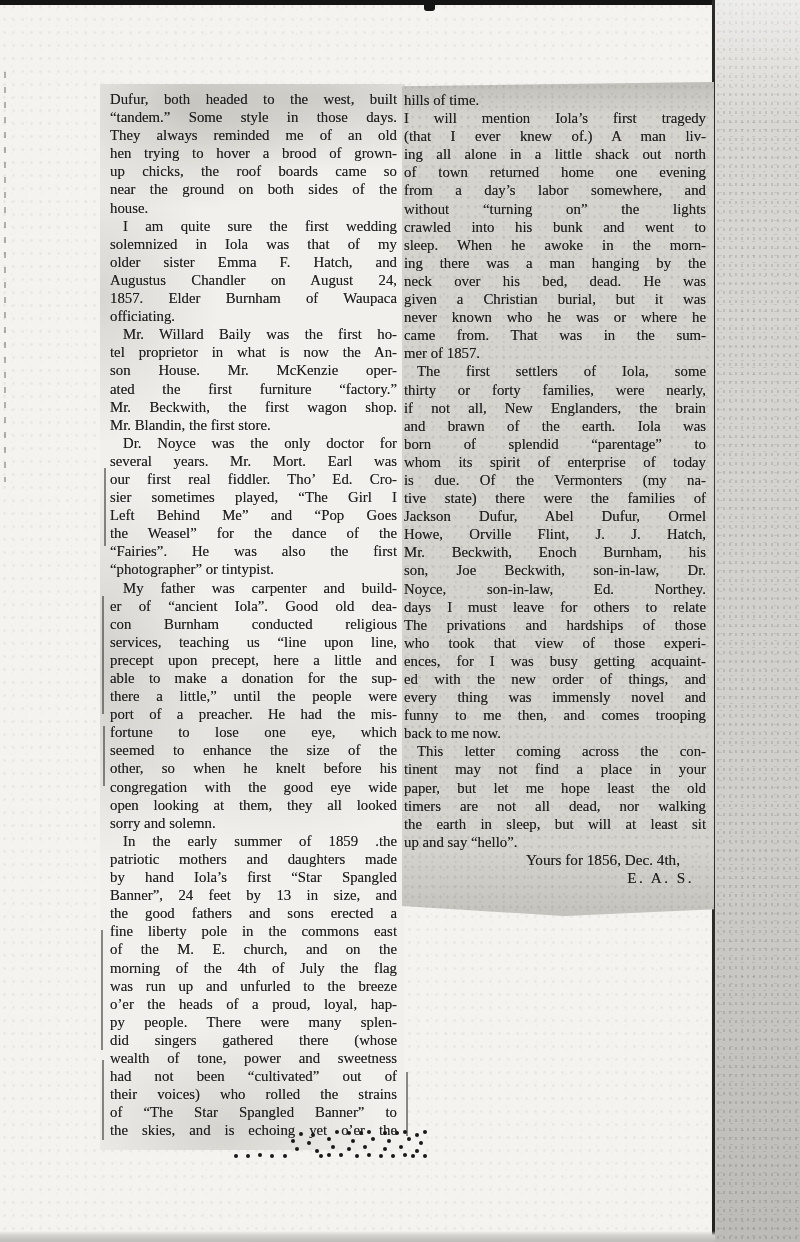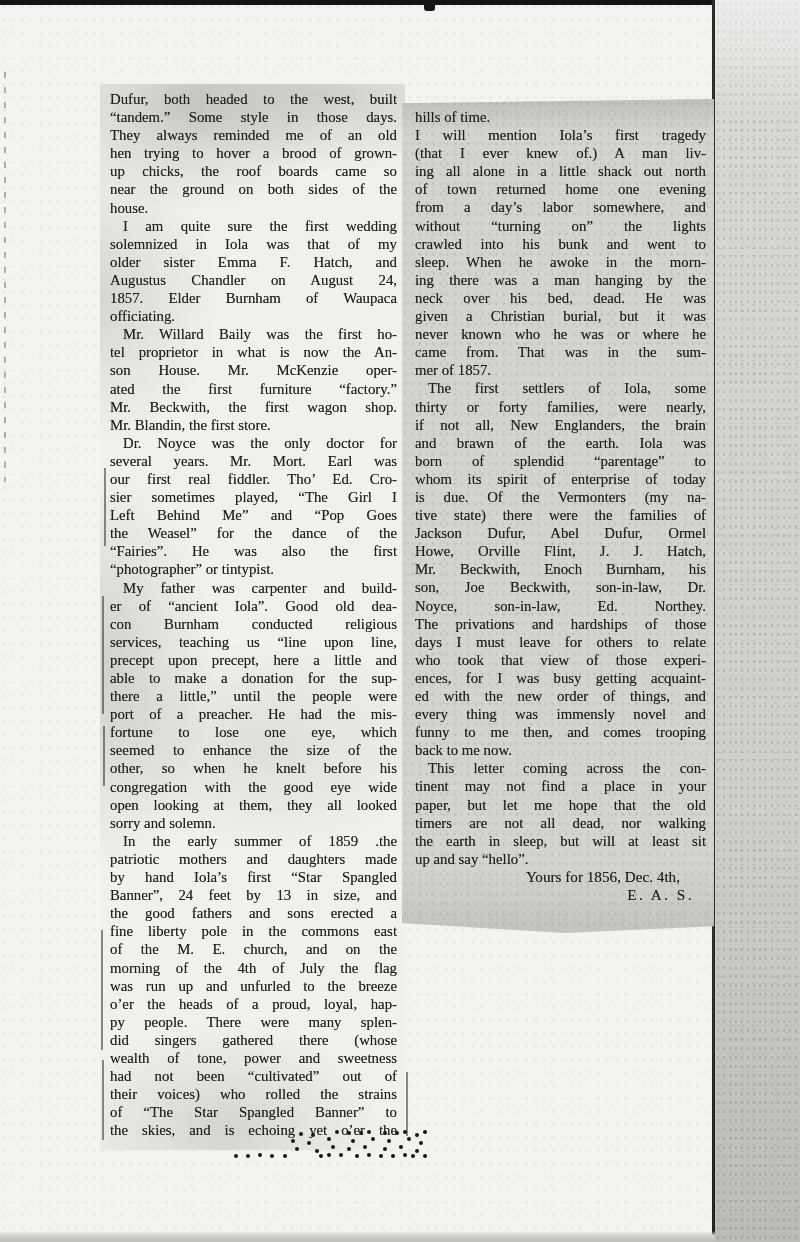--- a/index.html
+++ b/index.html
@@ -36,22 +36,22 @@
     background:
       radial-gradient(220px 150px at 28% 2%, rgba(148,146,140,0.42), rgba(148,146,140,0) 70%),
       radial-gradient(260px 110px at 75% 1%, rgba(148,146,140,0.36), rgba(148,146,140,0) 70%),
       radial-gradient(170px 210px at 0% 20%, rgba(148,146,140,0.28), rgba(148,146,140,0) 70%),
       radial-gradient(150px 280px at 3% 55%, rgba(148,146,140,0.34), rgba(148,146,140,0) 70%),
       radial-gradient(250px 150px at 55% 62%, rgba(148,146,140,0.20), rgba(148,146,140,0) 70%),
       radial-gradient(230px 150px at 40% 98%, rgba(148,146,140,0.30), rgba(148,146,140,0) 70%),
       #f1f0ec;
   }
   .clip-right{
-    position:absolute;left:402px;top:99px;width:312px;height:834px;box-sizing:border-box;
-    padding:9px 8px 0 13px;
+    position:absolute;left:402px;top:82px;width:312px;height:834px;box-sizing:border-box;
+    padding:9px 8px 0 2px;
     background-color:#d5d3ce;
     background-image:
       linear-gradient(180deg, rgba(120,118,112,0.22) 0%, rgba(120,118,112,0) 4%, rgba(120,118,112,0) 92%, rgba(120,118,112,0.18) 100%),
       radial-gradient(rgba(80,78,74,0.10) 1px, transparent 1.3px),
       radial-gradient(rgba(80,78,74,0.08) 1px, transparent 1.3px);
     background-size:100% 100%,7px 10px,12px 8px;
     clip-path:polygon(0 0.5%, 100% 0, 100% 99.2%, 52% 100%, 0 98.8%);
   }
   .divider-a{position:absolute;left:398px;top:84px;width:2px;height:408px;background:rgba(40,38,34,0.72);}
   .divider-b{position:absolute;left:399px;top:492px;width:1px;height:345px;background:rgba(40,38,34,0.28);}
@@ -171,31 +171,31 @@
       <div class="line">and  brawn  of  the  earth.    Iola  was</div>
       <div class="line">born  of  splendid   “parentage”    to</div>
       <div class="line">whom its spirit of  enterprise of  today</div>
       <div class="line">is due.    Of the Vermonters  (my  na-</div>
       <div class="line">tive state)  there  were the  families  of</div>
       <div class="line">Jackson  Dufur,  Abel  Dufur,   Ormel</div>
       <div class="line">Howe,  Orville  Flint,   J.  J.  Hatch,</div>
       <div class="line">Mr.  Beckwith,  Enoch  Burnham,  his</div>
       <div class="line">son,   Joe  Beckwith,   son-in-law,   Dr.</div>
       <div class="line">Noyce,   son-in-law,   Ed.    Northey.</div>
+      <div class="line">days I  must leave  for others  to  relate</div>
       <div class="line">The privations and hardships of those</div>
-      <div class="line">days I  must leave  for others  to  relate</div>
       <div class="line">who took  that view   of  those   experi-</div>
       <div class="line">ences, for I was busy getting acquaint-</div>
       <div class="line">ed with the new  order of  things,  and</div>
       <div class="line">every thing was immensly  novel  and</div>
       <div class="line">funny to me then, and comes trooping</div>
       <div class="line pe">back to me now.</div>
       <div class="line in">This letter  coming across the  con-</div>
       <div class="line">tinent may  not find  a  place  in  your</div>
-      <div class="line">paper,  but  let  me   hope that   the  old</div>
+      <div class="line">paper,  but  let  me   hope least   the  old</div>
       <div class="line">timers are  not all   dead,  nor   walking</div>
       <div class="line">the earth in sleep,   but will at least sit</div>
       <div class="line pe">up and say  “hello”.</div>
     </div>
   <div class="sig s0">Yours for 1856,  Dec.  4th,</div>
   <div class="sig s1">E.  A.  S.</div>
 </div>
 
 <div id="artifacts">
     <span class="dot" style="left: 234px; top: 1154px;"></span>

